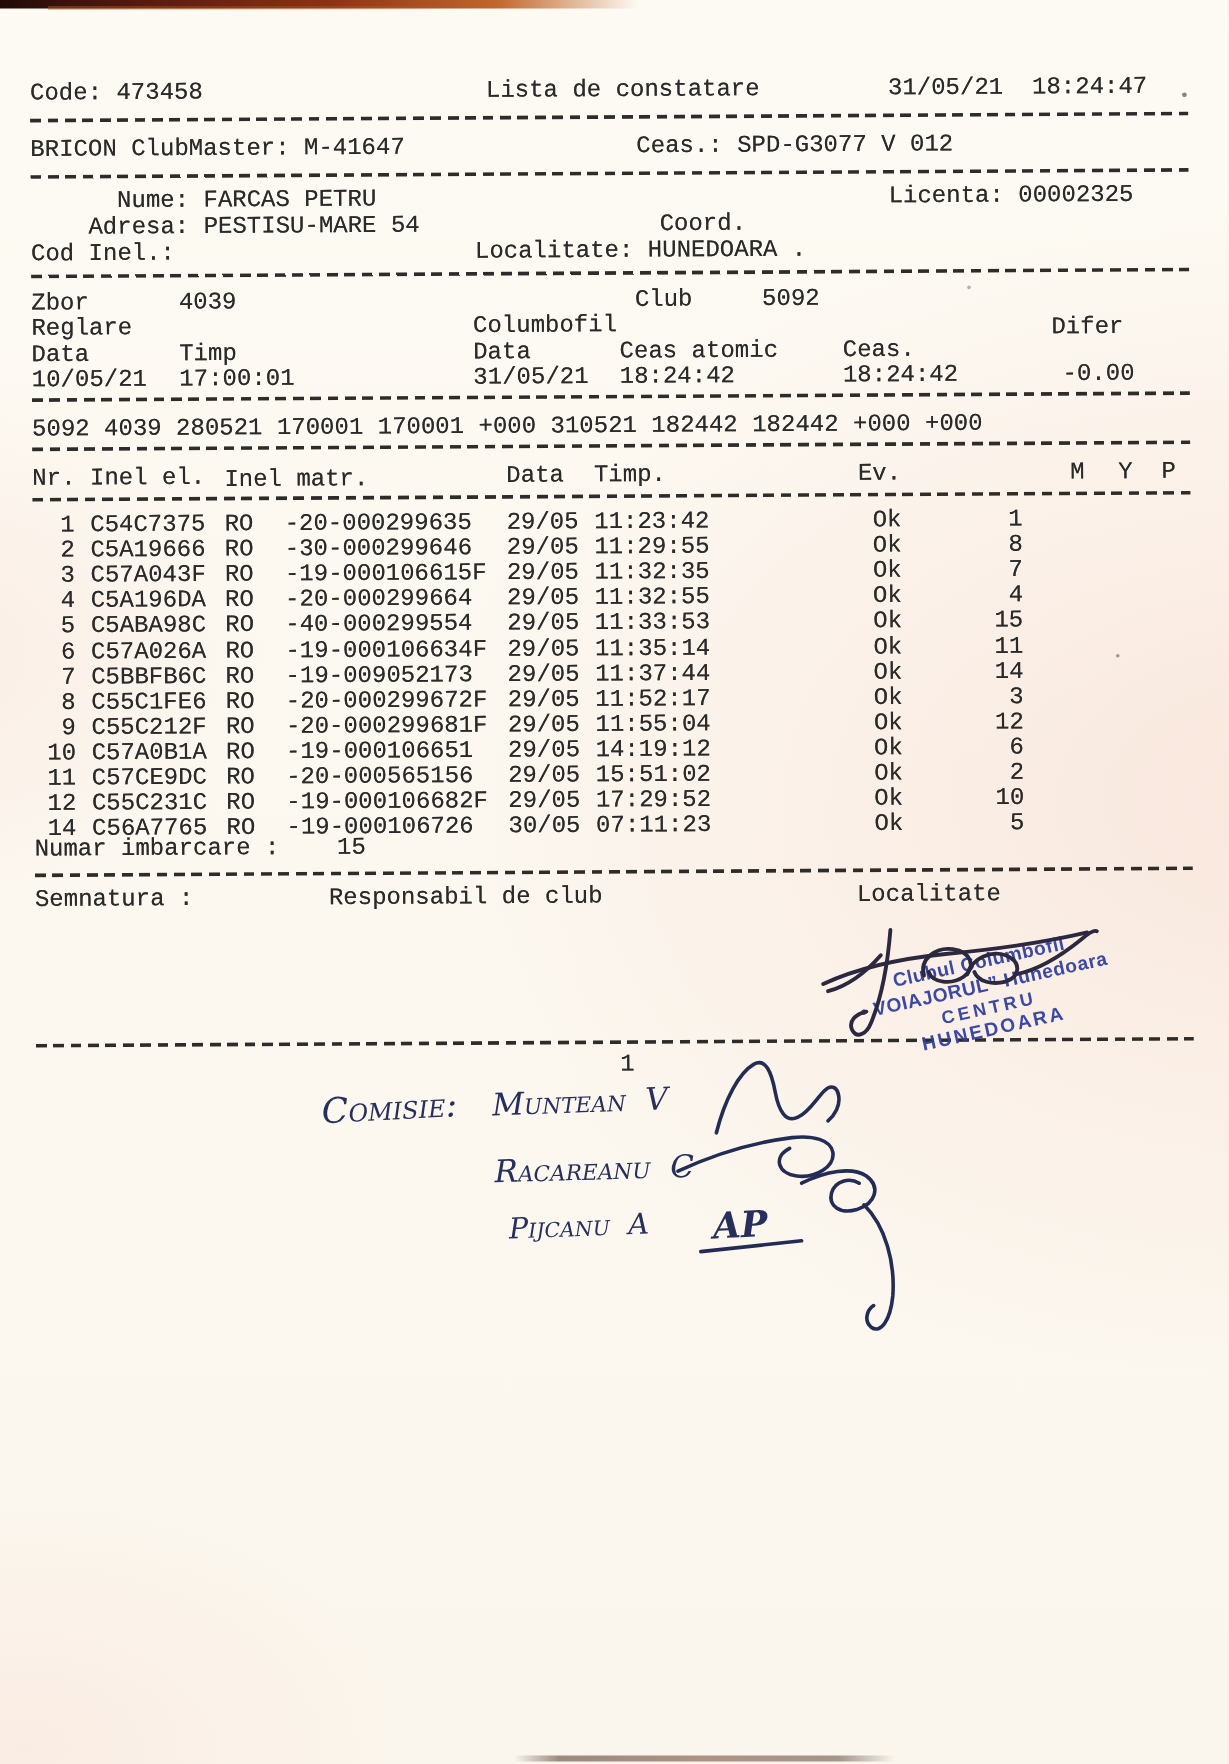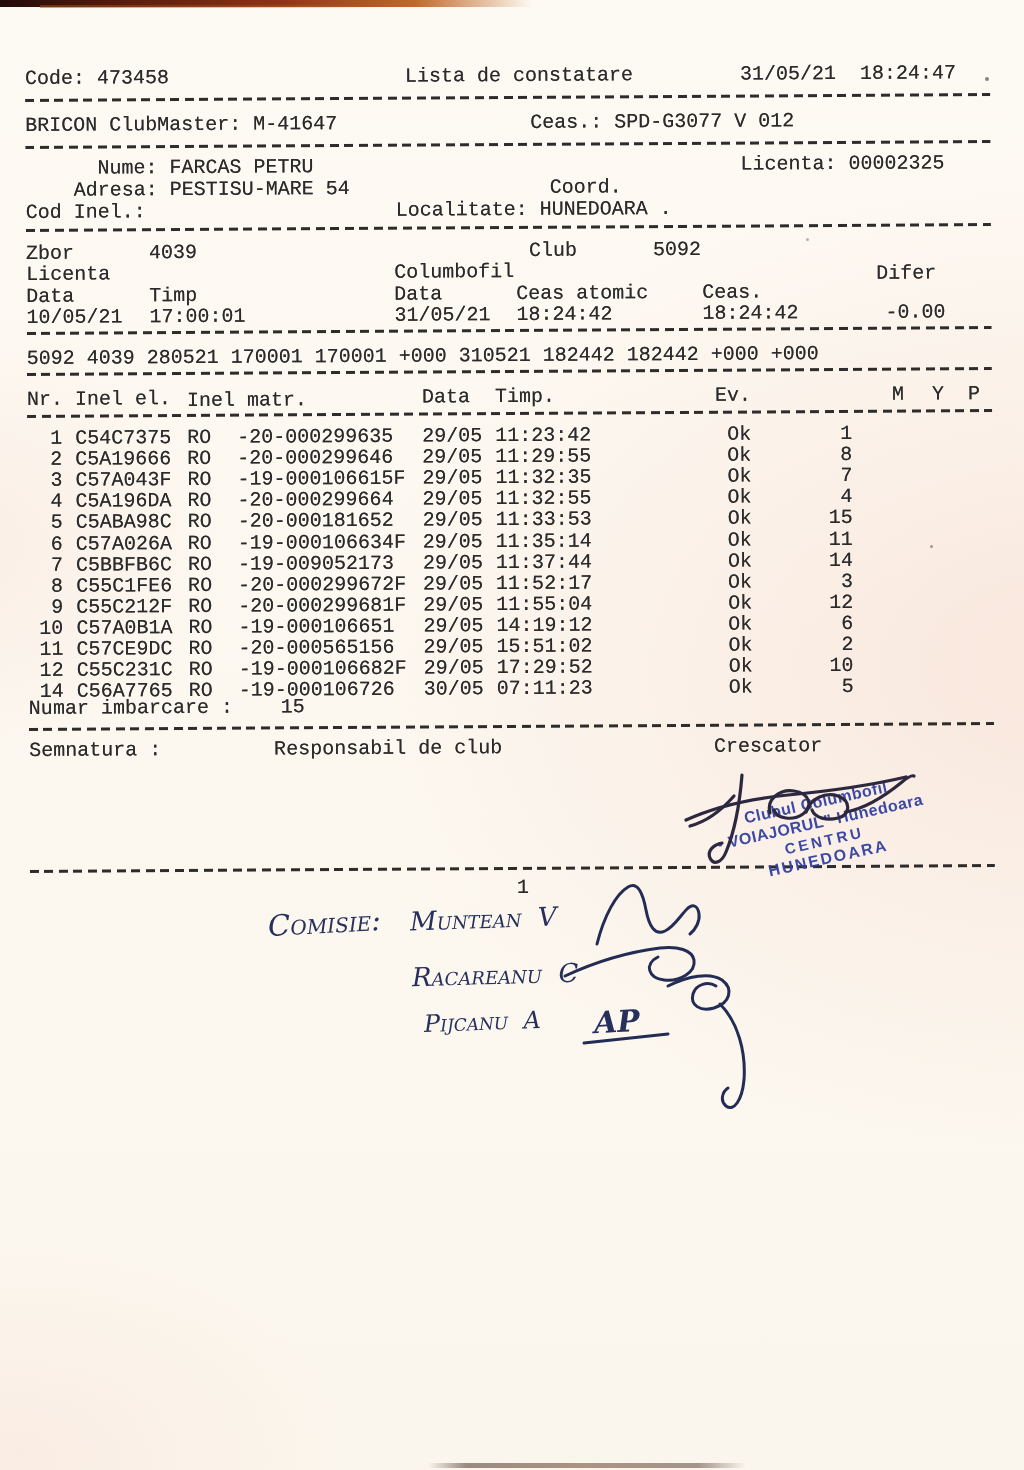--- a/index.html
+++ b/index.html
@@ -81,22 +81,22 @@
     <span class="t" style="left:740px;top:158px">Licenta: 00002325</span>
     <span class="t" style="left:73px;top:180px">Adresa: PESTISU-MARE 54</span>
     <span class="t" style="left:549px;top:180px">Coord.</span>
     <span class="t" style="left:25px;top:202px">Cod Inel.:</span>
     <span class="t" style="left:395px;top:202px">Localitate: HUNEDOARA .</span>
     <div class="dash" style="top:229px"></div>
 
     <span class="t" style="left:25px;top:243px">Zbor</span>
     <span class="t" style="left:148px;top:243px">4039</span>
     <span class="t" style="left:528px;top:243px">Club</span>
-    <span class="t" style="left:652px;top:243px">5092</span>
-    <span class="t" style="left:25px;top:264px">Licenta</span>
+    <span class="t" style="left:634px;top:243px">5092</span>
+    <span class="t" style="left:25px;top:264px">Reglare</span>
     <span class="t" style="left:393px;top:264px">Columbofil</span>
     <span class="t" style="left:25px;top:286px">Data</span>
     <span class="t" style="left:148px;top:286px">Timp</span>
     <span class="t" style="left:393px;top:286px">Data</span>
     <span class="t" style="left:515px;top:286px">Ceas atomic</span>
     <span class="t" style="left:701px;top:286px">Ceas.</span>
     <span class="t" style="left:875px;top:268px">Difer</span>
     <span class="t" style="left:25px;top:307px">10/05/21</span>
     <span class="t" style="left:148px;top:307px">17:00:01</span>
     <span class="t" style="left:393px;top:307px">31/05/21</span>
@@ -127,21 +127,21 @@
       <span class="f-matr">-20-000299635</span>
       <span class="f-data">29/05</span>
       <span class="f-timp">11:23:42</span>
       <span class="f-ev">Ok</span>
       <span class="f-cnt">1</span>
     </div>
         <div class="row" style="top: 449.1px;">
       <span class="f-nr">2</span>
       <span class="f-inel">C5A19666</span>
       <span class="f-ro">RO</span>
-      <span class="f-matr">-20-000299646</span>
+      <span class="f-matr">-30-000299646</span>
       <span class="f-data">29/05</span>
       <span class="f-timp">11:29:55</span>
       <span class="f-ev">Ok</span>
       <span class="f-cnt">8</span>
     </div>
         <div class="row" style="top: 470.2px;">
       <span class="f-nr">3</span>
       <span class="f-inel">C57A043F</span>
       <span class="f-ro">RO</span>
       <span class="f-matr">-19-000106615F</span>
@@ -157,21 +157,21 @@
       <span class="f-matr">-20-000299664</span>
       <span class="f-data">29/05</span>
       <span class="f-timp">11:32:55</span>
       <span class="f-ev">Ok</span>
       <span class="f-cnt">4</span>
     </div>
         <div class="row" style="top: 512.4px;">
       <span class="f-nr">5</span>
       <span class="f-inel">C5ABA98C</span>
       <span class="f-ro">RO</span>
-      <span class="f-matr">-20-000181652</span>
+      <span class="f-matr">-40-000299554</span>
       <span class="f-data">29/05</span>
       <span class="f-timp">11:33:53</span>
       <span class="f-ev">Ok</span>
       <span class="f-cnt">15</span>
     </div>
         <div class="row" style="top: 533.5px;">
       <span class="f-nr">6</span>
       <span class="f-inel">C57A026A</span>
       <span class="f-ro">RO</span>
       <span class="f-matr">-19-000106634F</span>
@@ -251,21 +251,21 @@
       <span class="f-cnt">5</span>
     </div>
       </div>
 
     <span class="t" style="left:25px;top:698px">Numar imbarcare :</span>
     <span class="t" style="left:277px;top:698px">15</span>
     <div class="dash" style="top:728px"></div>
 
     <span class="t" style="left:25px;top:740px">Semnatura :</span>
     <span class="t" style="left:270px;top:740px">Responsabil de club</span>
-    <span class="t" style="left:710px;top:740px">Crescator</span>
+    <span class="t" style="left:710px;top:740px">Localitate</span>
     <div class="dash" style="top:870px"></div>
 
     <span class="t" style="left:512px;top:880px">1</span>
   </div>
 
   <div id="stamp">
     <div class="s1">Clubul Columbofil</div>
     <div class="s2">• VOIAJORUL” Hunedoara</div>
     <div class="s3">CENTRU</div>
     <div class="s4">HUNEDOARA</div>

